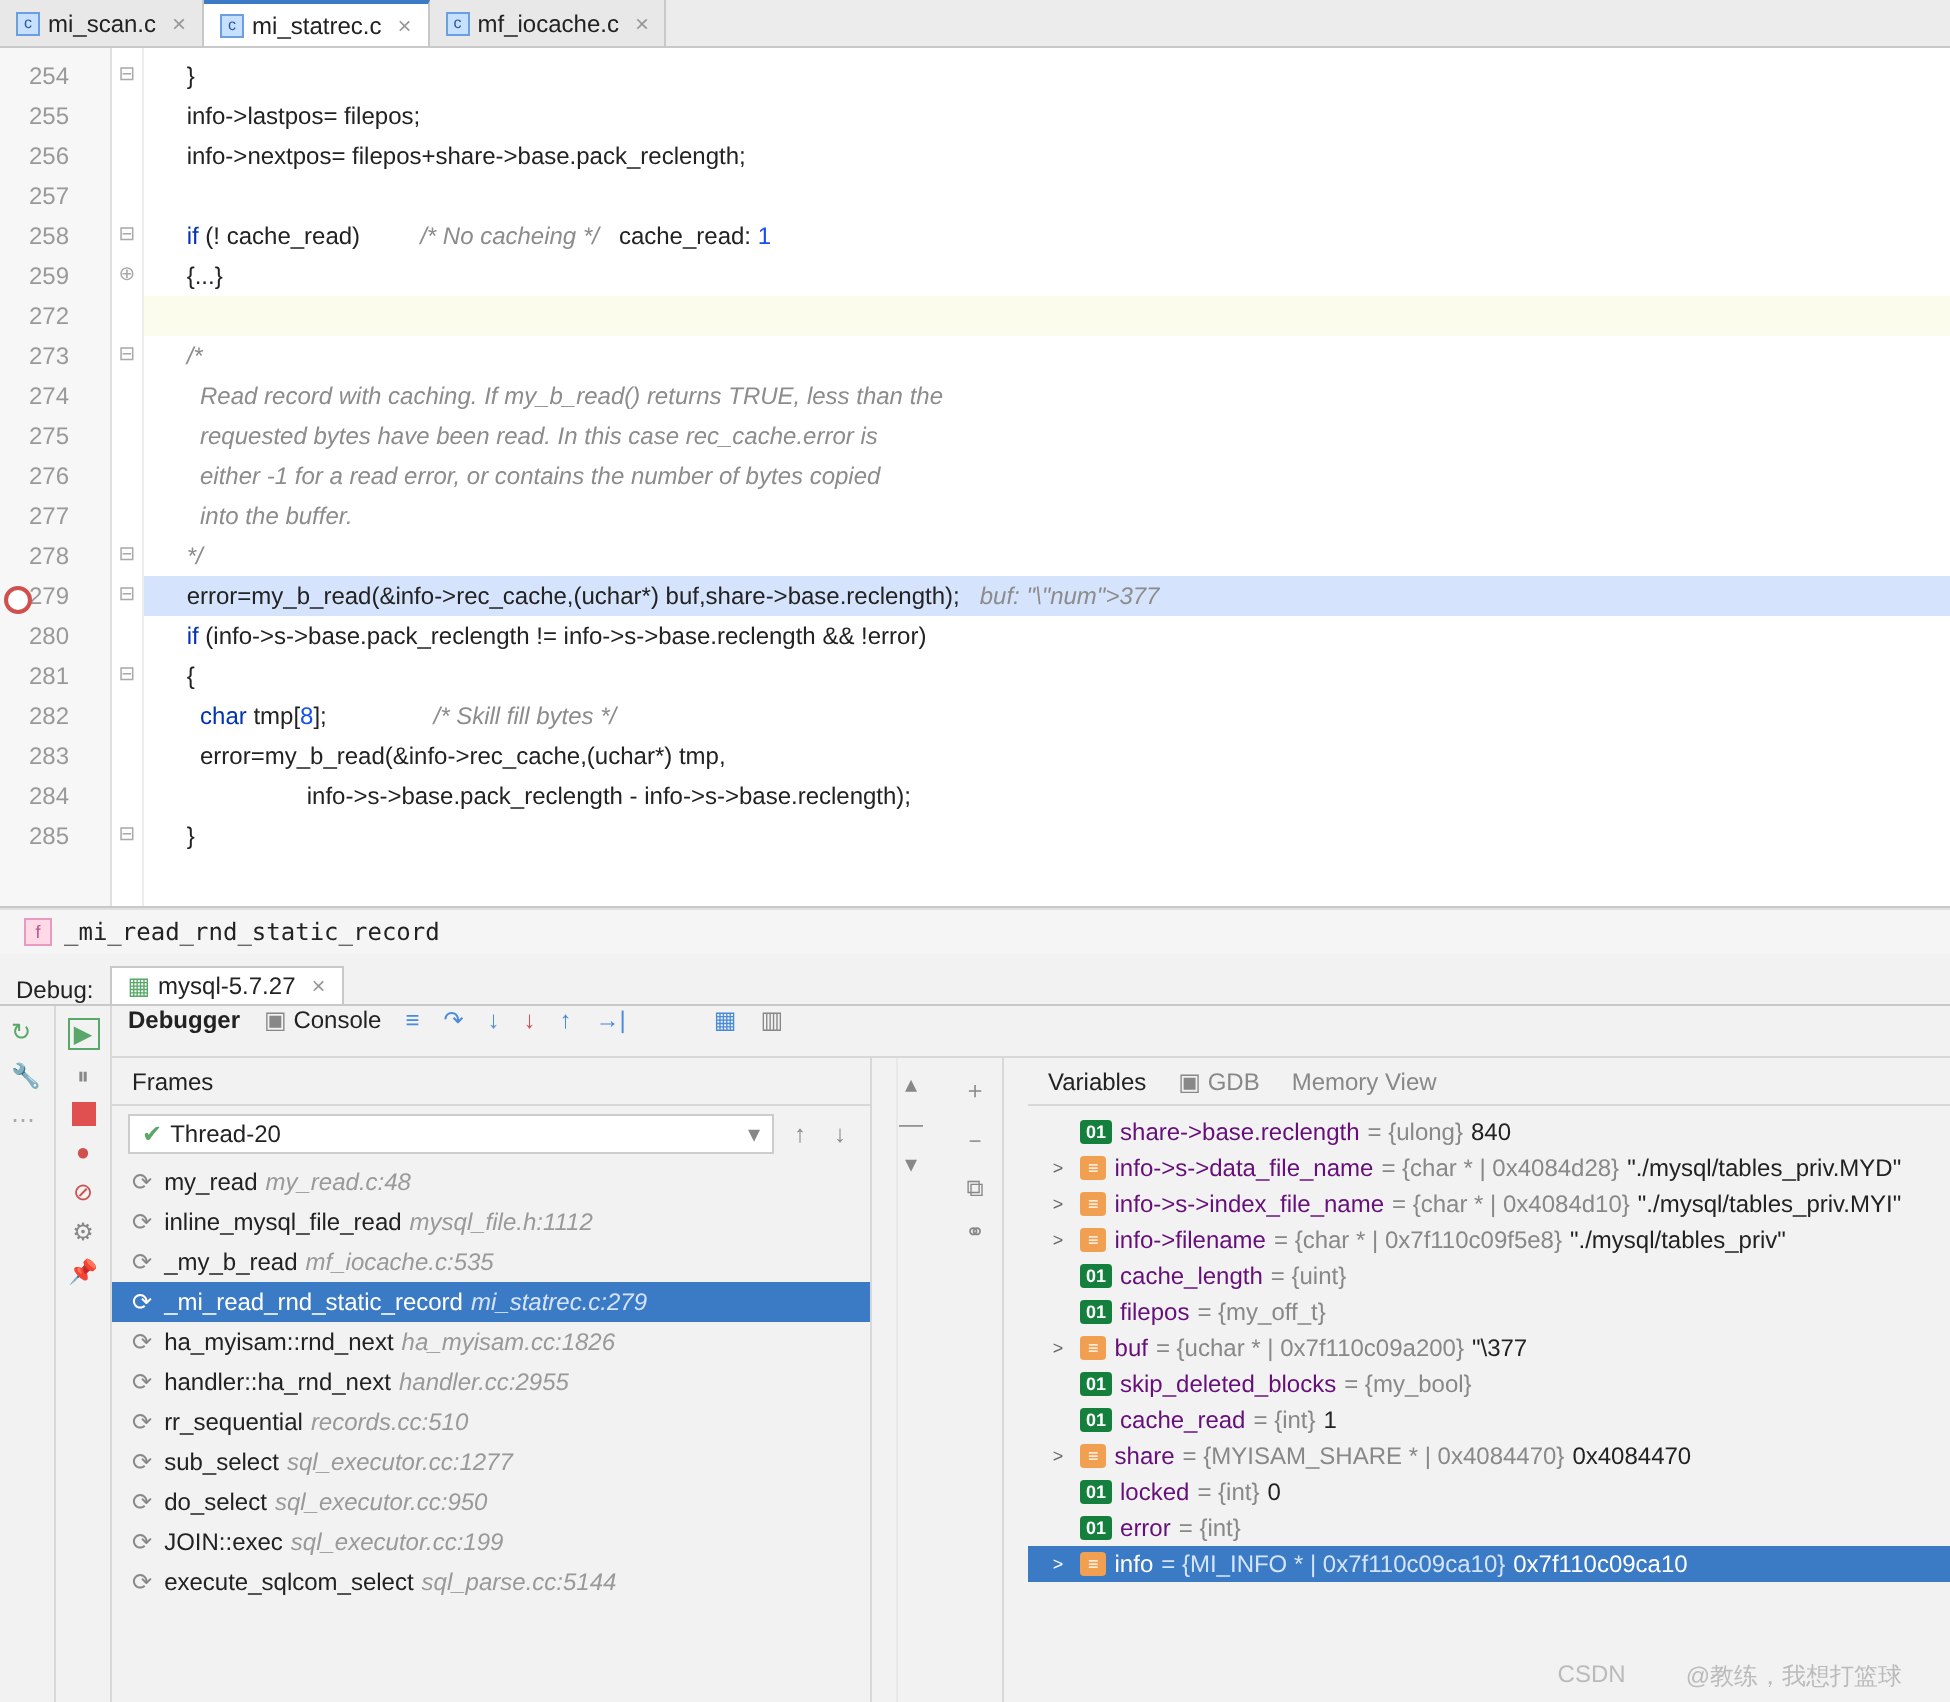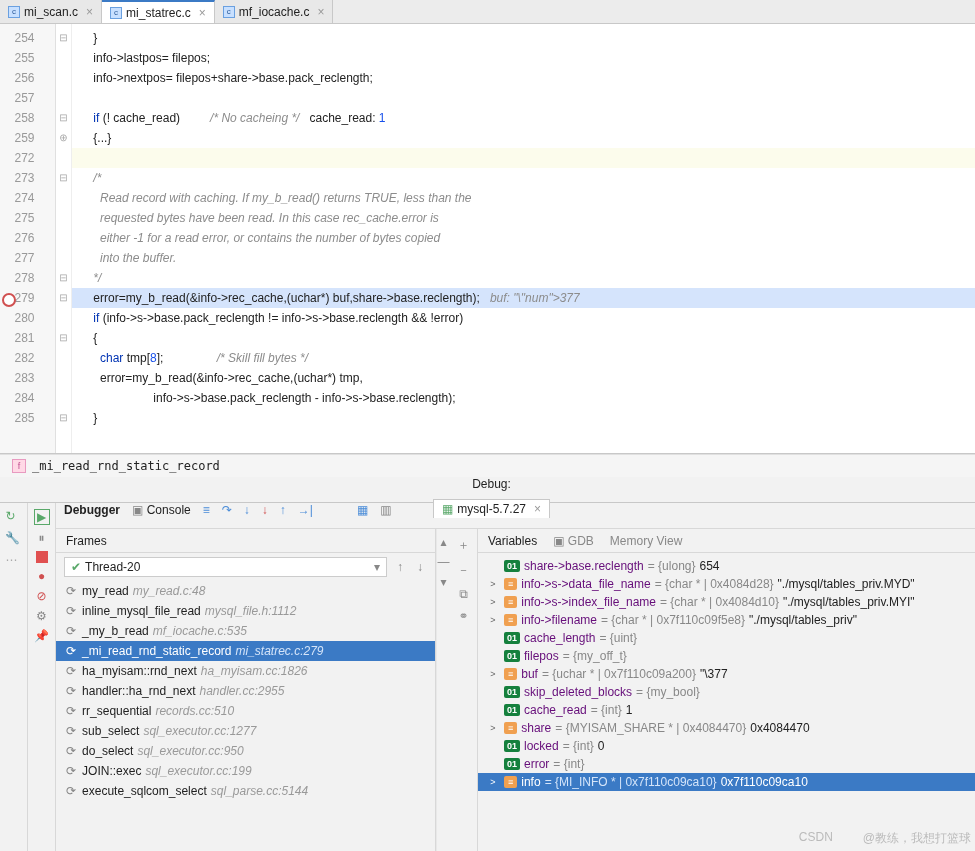--- a/index.html
+++ b/index.html
@@ -25,41 +25,41 @@
 .code .hl { background:#d5e4fc; }
 .code .cursorline { background:#fcfcec; }
 .kw { color:#0033b3; font-weight:500;}
 .cm { color:#8c8c8c; font-style:italic;}
 .num { color:#1750eb;}
 .funcbar { background:#f5f5f5; border-top:1px solid #e0e0e0; padding:4px 12px; display:flex; align-items:center; gap:6px;}
 .funcbar .fi { width:14px; height:14px; background:#ffd9e6; border:1px solid #e89ac0; font-size:9px; display:inline-flex;align-items:center;justify-content:center; color:#c05090;}
 
 
 .debugpanel { flex:1; display:flex; flex-direction:column; background:#f2f2f2; }
-.debughdr { display:flex; align-items:center; height:26px; border-bottom:1px solid #c8c8c8; padding-left:8px; gap:8px;flex-direction:column;}
+.debughdr { display:flex; align-items:flex-end; height:26px; border-bottom:1px solid #c8c8c8; padding-left:8px; gap:8px;}
 .debughdr .runtab { display:flex; align-items:center; gap:4px; padding:2px 8px; background:#fff; border:1px solid #c8c8c8; border-bottom:none;}
 .de-row { flex:1; display:flex; }
 .lefttools { width:28px; background:#f2f2f2; border-right:1px solid #d8d8d8; display:flex; flex-direction:column; align-items:center; gap:6px; padding-top:6px;}
 .lefttools span { width:16px; height:16px; display:inline-block; }
 .lefttools .rerun { color:#59a869; }
 .lefttools .cfg { color:#888; }
 .lefttools .dots { color:#aaa; }
 .lefttools2 { width:28px; background:#f2f2f2; border-right:1px solid #d8d8d8; display:flex; flex-direction:column; align-items:center; gap:6px; padding-top:6px;}
 .lefttools2 .resume { color:#59a869; border:1px solid #59a869; width:16px;height:16px; }
 .lefttools2 .pause { color:#888;}
 .lefttools2 .stop { background:#e05050; width:12px;height:12px;}
 .lefttools2 .bpk { color:#d05050;}
 .lefttools2 .bpk2 { color:#d05050;}
 .lefttools2 .cfg2 { color:#888;}
 .lefttools2 .dots2 { color:#aaa;}
 .content-debug { flex:1; display:flex; flex-direction:column;}
 .toolbar2 { height:26px; display:flex; align-items:flex-start; gap:12px; border-bottom:1px solid #d8d8d8; padding-left:8px;}
 .toolbar2 .tlbl { font-weight:bold; }
 .toolbar2 .ico { color:#4a8cd8; }
-.splith { flex:1; display:flex; }
+.splith { flex:1; display:flex;gap:12px; }
 .frames-pane, .vars-pane { display:flex; flex-direction:column; }
 .frames-pane { width:380px; border-right:1px solid #d8d8d8;}
 .vars-pane { flex:1; }
 .pane-hdr { height:24px; border-bottom:1px solid #d8d8d8; display:flex; align-items:center; padding-left:10px; gap:16px;}
 .pane-hdr .lbl { font-weight:500; }
 .pane-hdr .sub { color:#888; }
 .thread-row { display:flex; align-items:center; gap:6px; padding:4px 8px; }
 .thread-sel { flex:1; border:1px solid #ccc; background:#fff; padding:2px 6px; display:flex; align-items:center; gap:4px;}
 .thread-sel .chk { color:#59a869; }
 .arrowbtn { color:#888; padding:0 4px; cursor:pointer;}
@@ -79,21 +79,21 @@
 .varlist .exp { width:14px; color:#666; font-size:9px; display:inline-block; text-align:center; cursor:pointer;}
 .varlist .vitem.sel .exp { color:#fff;}
 .varlist .badge-01 { background:#15803d; color:#fff; font-size:9px; padding:1px 3px; border-radius:2px; font-weight:bold;}
 .varlist .badge-hash { background:#f0a050; color:#fff; font-size:9px; padding:1px 4px; border-radius:2px; font-weight:bold;}
 .varlist .vname { color:#660e7a; font-weight:400;}
 .varlist .vitem.sel .vname { color:#fff;}
 .varlist .vtype { color:#888;}
 .varlist .vitem.sel .vtype { color:#d4e4f9;}
 .varlist .vval { color:#222; font-weight:500;}
 .varlist .vitem.sel .vval { color:#fff;}
-.watermark { position:absolute; right:4px; bottom:4px; color:#bbb; font-size:11px; pointer-events:none; display:flex; gap:30px;}
+.watermark { position:absolute; right:24px; bottom:4px; color:#bbb; font-size:11px; pointer-events:none; display:flex; gap:30px;}
 </style>
 </head>
 <body>
 
 <div class="tabs" id="tabs">
     <div class="tab">
       <span class="cicon">c</span>
       <span>mi_scan.c</span>
       <span class="close">×</span>
     </div>
@@ -288,21 +288,21 @@
             <span class="lbl">Variables</span>
             <span class="sub"><span style="color:#888;">▣ </span><span>GDB</span></span>
             <span class="sub">Memory View</span>
           </div>
           <div class="varlist" id="varlist">
               <div class="vitem">
                 <span class="exp"></span>
                 <span class="badge-01">01</span> 
                 <span class="vname">share-&gt;base.reclength</span>
                 <span class="vtype"> = {ulong} </span>
-                <span class="vval">654</span>
+                <span class="vval">840</span>
               </div>
               <div class="vitem">
                 <span class="exp">&gt;</span>
                 <span class="badge-hash">≡</span> 
                 <span class="vname">info-&gt;s-&gt;data_file_name</span>
                 <span class="vtype"> = {char * | 0x4084d28} </span>
                 <span class="vval">"./mysql/tables_priv.MYD"</span>
               </div>
               <div class="vitem">
                 <span class="exp">&gt;</span>

